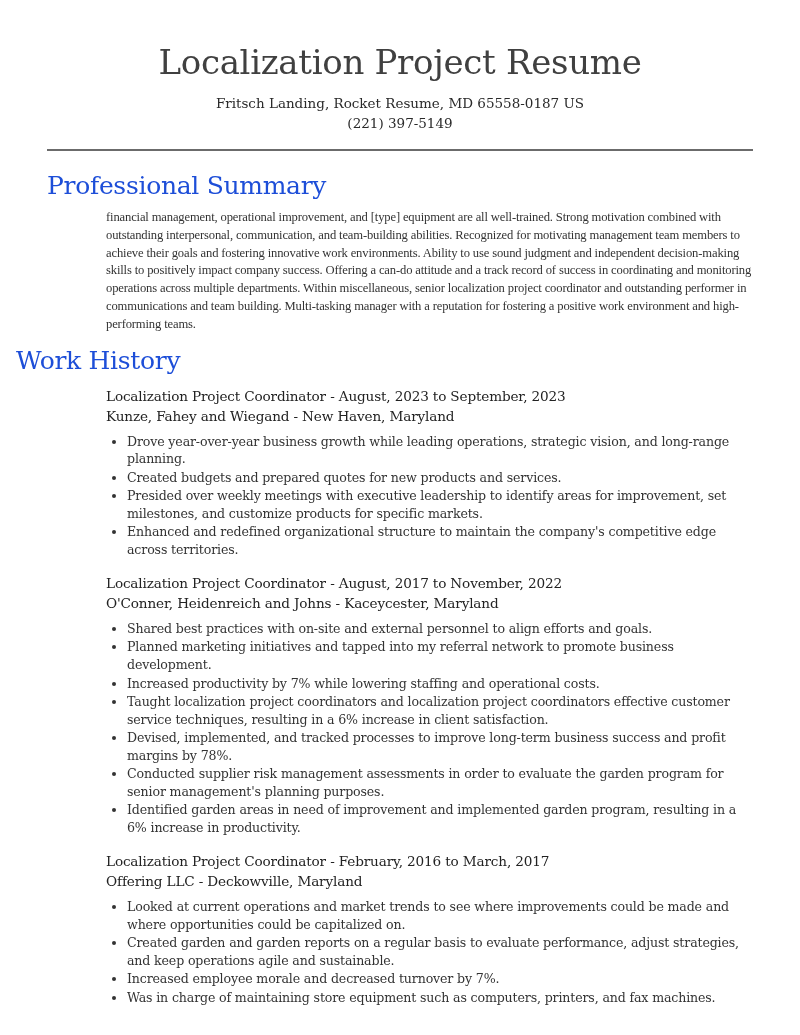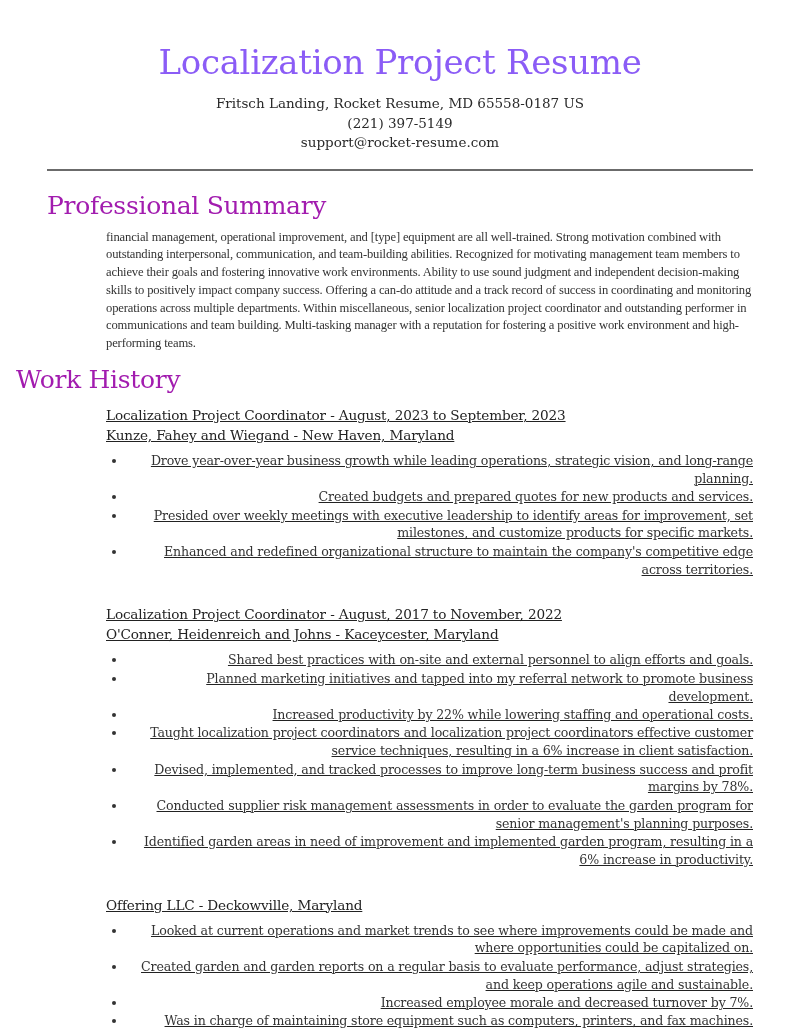--- a/index.html
+++ b/index.html
@@ -5,55 +5,54 @@
   html, body { margin: 0; padding: 0; background: #ffffff; }
   body {
     width: 800px; height: 1035px; overflow: hidden;
     font-family: "DejaVu Serif", "Liberation Serif", serif;
     color: #222222;
   }
   .page { position: relative; width: 800px; }
   .header { text-align: center; padding-top: 40px; }
   .name {
     font-size: 34px; font-weight: normal; margin: 0; line-height: 44px;
-    letter-spacing: -0.3px; color: #8b5cf6;
+    letter-spacing: -0.3px; color: #404040;
   }
   .contact { font-size: 13.5px; line-height: 19.5px; margin-top: 10px; color: #2a2a2a; }
   .rule { margin: 16px 47px 0 47px; height: 2px; background: #6b6b6b; }
   .section-title {
     font-size: 25px; font-weight: normal; margin: 0; padding-left: 47px;
-    line-height: 34px; color: #a21caf; letter-spacing: -0.3px;
+    line-height: 34px; color: #1d4ed8; letter-spacing: -0.3px;
   }
   .summary-title { margin-top: 18px; }
   .summary-text {
     margin: 6px 47px 0 106px; font-size: 12.6px; line-height: 17.8px; color: #333333;
     letter-spacing: -0.15px;
     font-family: Liberation Serif, serif;
   }
   .work-title { margin-top: 10px; padding-left: 16px; }
-  .job { margin-left: 106px; margin-right: 47px; text-decoration: underline; }
+  .job { margin-left: 106px; margin-right: 47px; }
   .job-title, .job-company { font-size: 13.6px; line-height: 20px; color: #222222; letter-spacing: -0.15px; }
   .job-title { margin-top: 8px; }
-  .job ul { margin: 7px 0 0 0; padding-left: 21px; text-align: right; }
+  .job ul { margin: 7px 0 0 0; padding-left: 21px; }
   .job li {
     font-size: 12.6px; line-height: 17.8px; color: #333333; letter-spacing: -0.15px;
     margin: 0 0 0.6px 0;
   }
-  .job + .job { margin-top: 26px; }
+  .job + .job { margin-top: 14px; }
 </style>
 </head>
 <body>
 
 <div class="page">
   <header class="header">
     <h1 class="name">Localization Project Resume</h1>
     <div class="contact">
       <div>Fritsch Landing, Rocket Resume, MD 65558-0187 US</div>
       <div>(221) 397-5149</div>
-      <div>support@rocket-resume.com</div>
     </div>
   </header>
 
   <div class="rule"></div>
 
   <section>
     <h2 class="section-title summary-title">Professional Summary</h2>
     <p class="summary-text">financial management, operational improvement, and [type] equipment are all well-trained. Strong motivation combined with outstanding interpersonal, communication, and team-building abilities. Recognized for motivating management team members to achieve their goals and fostering innovative work environments. Ability to use sound judgment and independent decision-making skills to positively impact company success. Offering a can-do attitude and a track record of success in coordinating and monitoring operations across multiple departments. Within miscellaneous, senior localization project coordinator and outstanding performer in communications and team building. Multi-tasking manager with a reputation for fostering a positive work environment and high-performing teams.</p>
   </section>
 
@@ -70,29 +69,30 @@
         <li>Enhanced and redefined organizational structure to maintain the company's competitive edge across territories.</li>
       </ul>
     </div>
 
     <div class="job">
       <div class="job-title">Localization Project Coordinator - August, 2017 to November, 2022</div>
       <div class="job-company">O'Conner, Heidenreich and Johns - Kaceycester, Maryland</div>
       <ul>
         <li>Shared best practices with on-site and external personnel to align efforts and goals.</li>
         <li>Planned marketing initiatives and tapped into my referral network to promote business development.</li>
-        <li>Increased productivity by 22% while lowering staffing and operational costs.</li>
+        <li>Increased productivity by 7% while lowering staffing and operational costs.</li>
         <li>Taught localization project coordinators and localization project coordinators effective customer service techniques, resulting in a 6% increase in client satisfaction.</li>
         <li>Devised, implemented, and tracked processes to improve long-term business success and profit margins by 78%.</li>
         <li>Conducted supplier risk management assessments in order to evaluate the garden program for senior management's planning purposes.</li>
         <li>Identified garden areas in need of improvement and implemented garden program, resulting in a 6% increase in productivity.</li>
       </ul>
     </div>
 
     <div class="job">
+      <div class="job-title">Localization Project Coordinator - February, 2016 to March, 2017</div>
       <div class="job-company">Offering LLC - Deckowville, Maryland</div>
       <ul>
         <li>Looked at current operations and market trends to see where improvements could be made and where opportunities could be capitalized on.</li>
         <li>Created garden and garden reports on a regular basis to evaluate performance, adjust strategies, and keep operations agile and sustainable.</li>
         <li>Increased employee morale and decreased turnover by 7%.</li>
         <li>Was in charge of maintaining store equipment such as computers, printers, and fax machines.</li>
       </ul>
     </div>
   </section>
 

